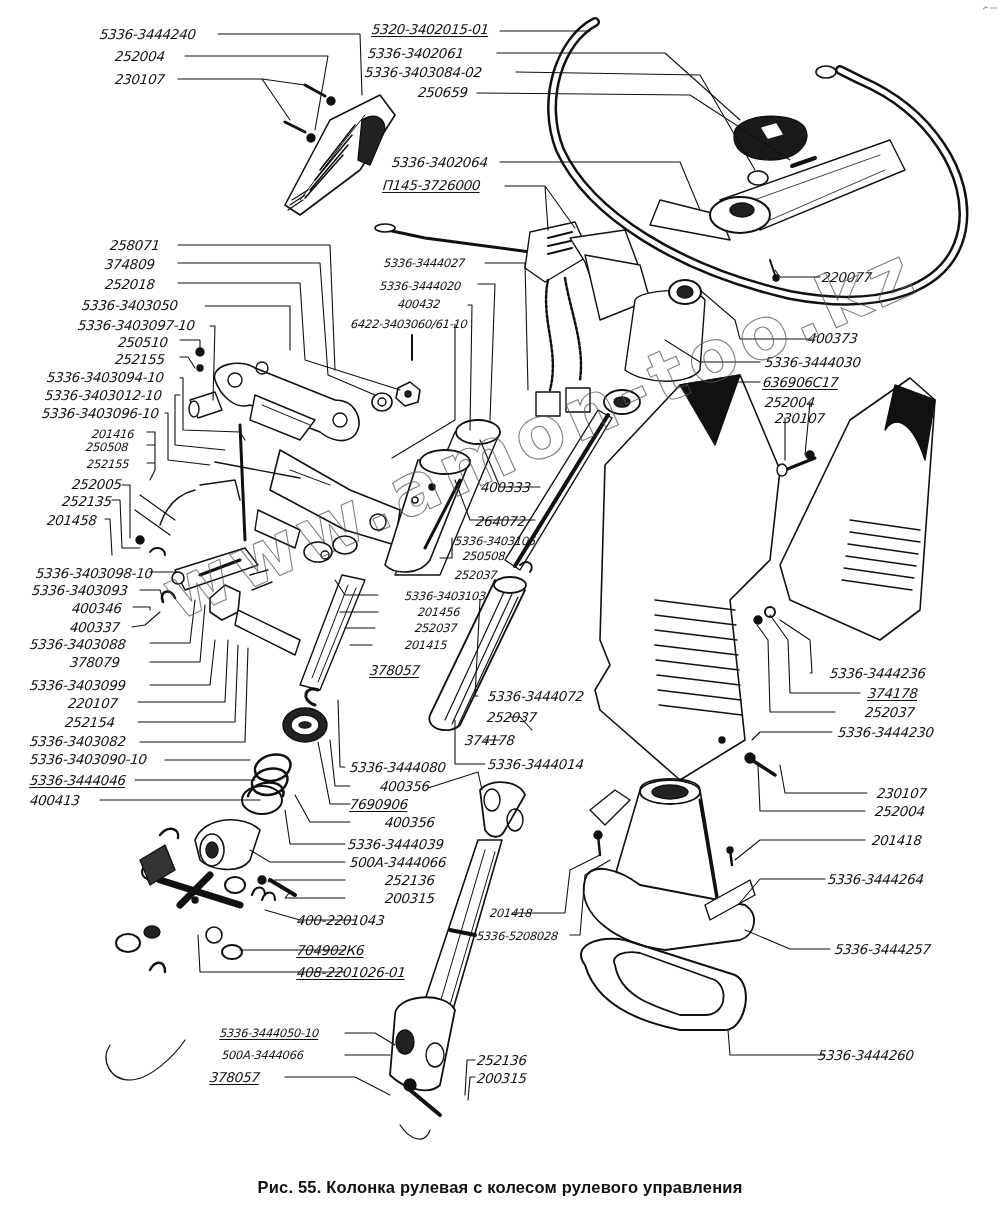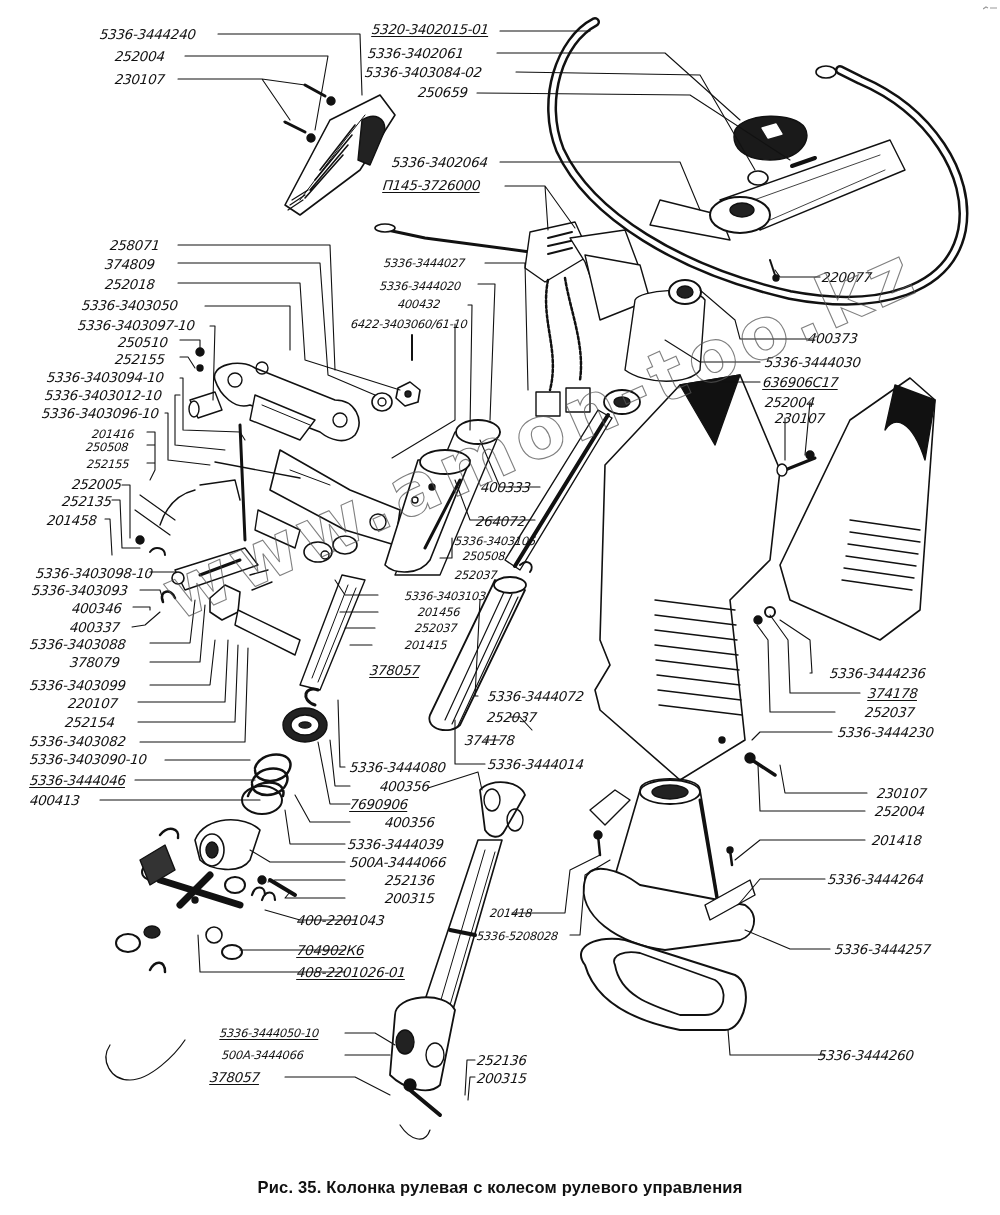--- a/index.html
+++ b/index.html
@@ -401,14 +401,14 @@
   <span class="lbl" style="left:872px;top:833px">201418</span>
   <span class="lbl" style="left:828px;top:872px">5336-3444264</span>
   <span class="lbl" style="left:835px;top:942px">5336-3444257</span>
   <span class="lbl" style="left:818px;top:1048px">5336-3444260</span>
 
   <div id="watermark">www.amon-too.kz</div>
   <svg id="corner-mark" width="14" height="4" viewBox="0 0 14 4">
     <path d="M0,3 L3,1 L5,2 M7,2 L14,2" stroke="#999" stroke-width="1.2" fill="none"></path>
   </svg>
 
-  <div id="caption">Рис. 35. Колонка рулевая с колесом рулевого управления</div>
+  <div id="caption">Рис. 55. Колонка рулевая с колесом рулевого управления</div>
 </div>
 
 </body></html>

